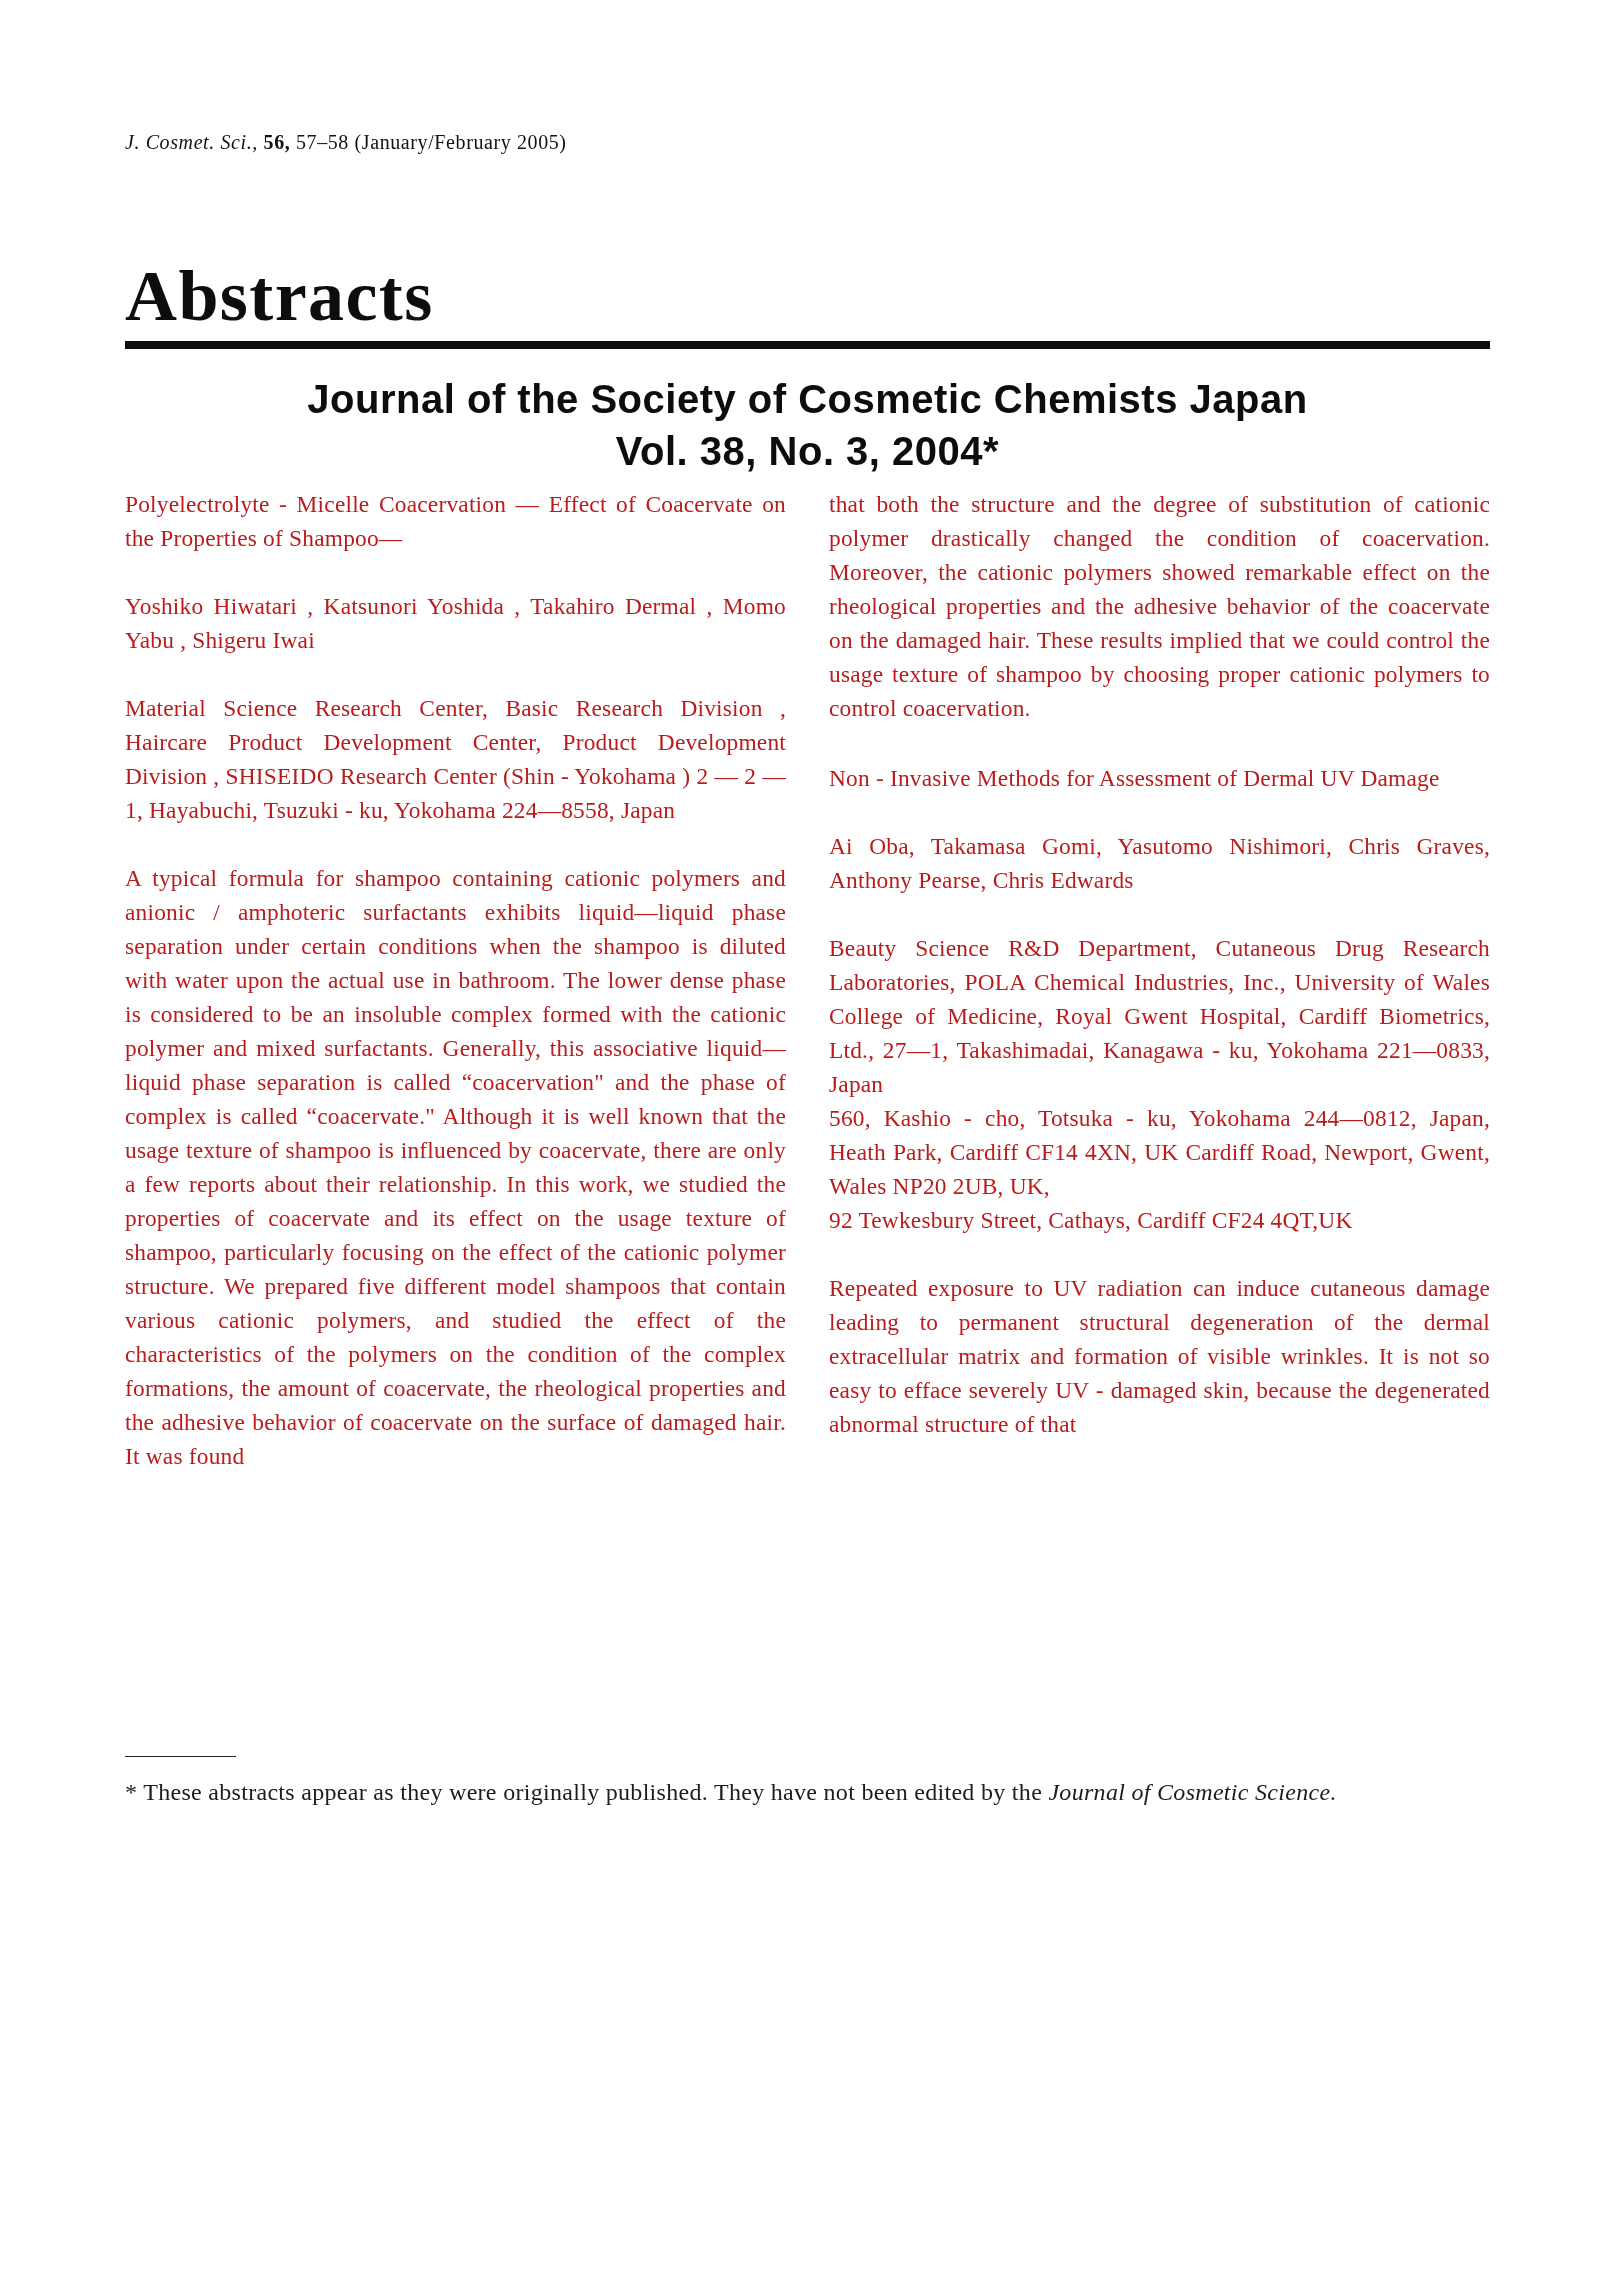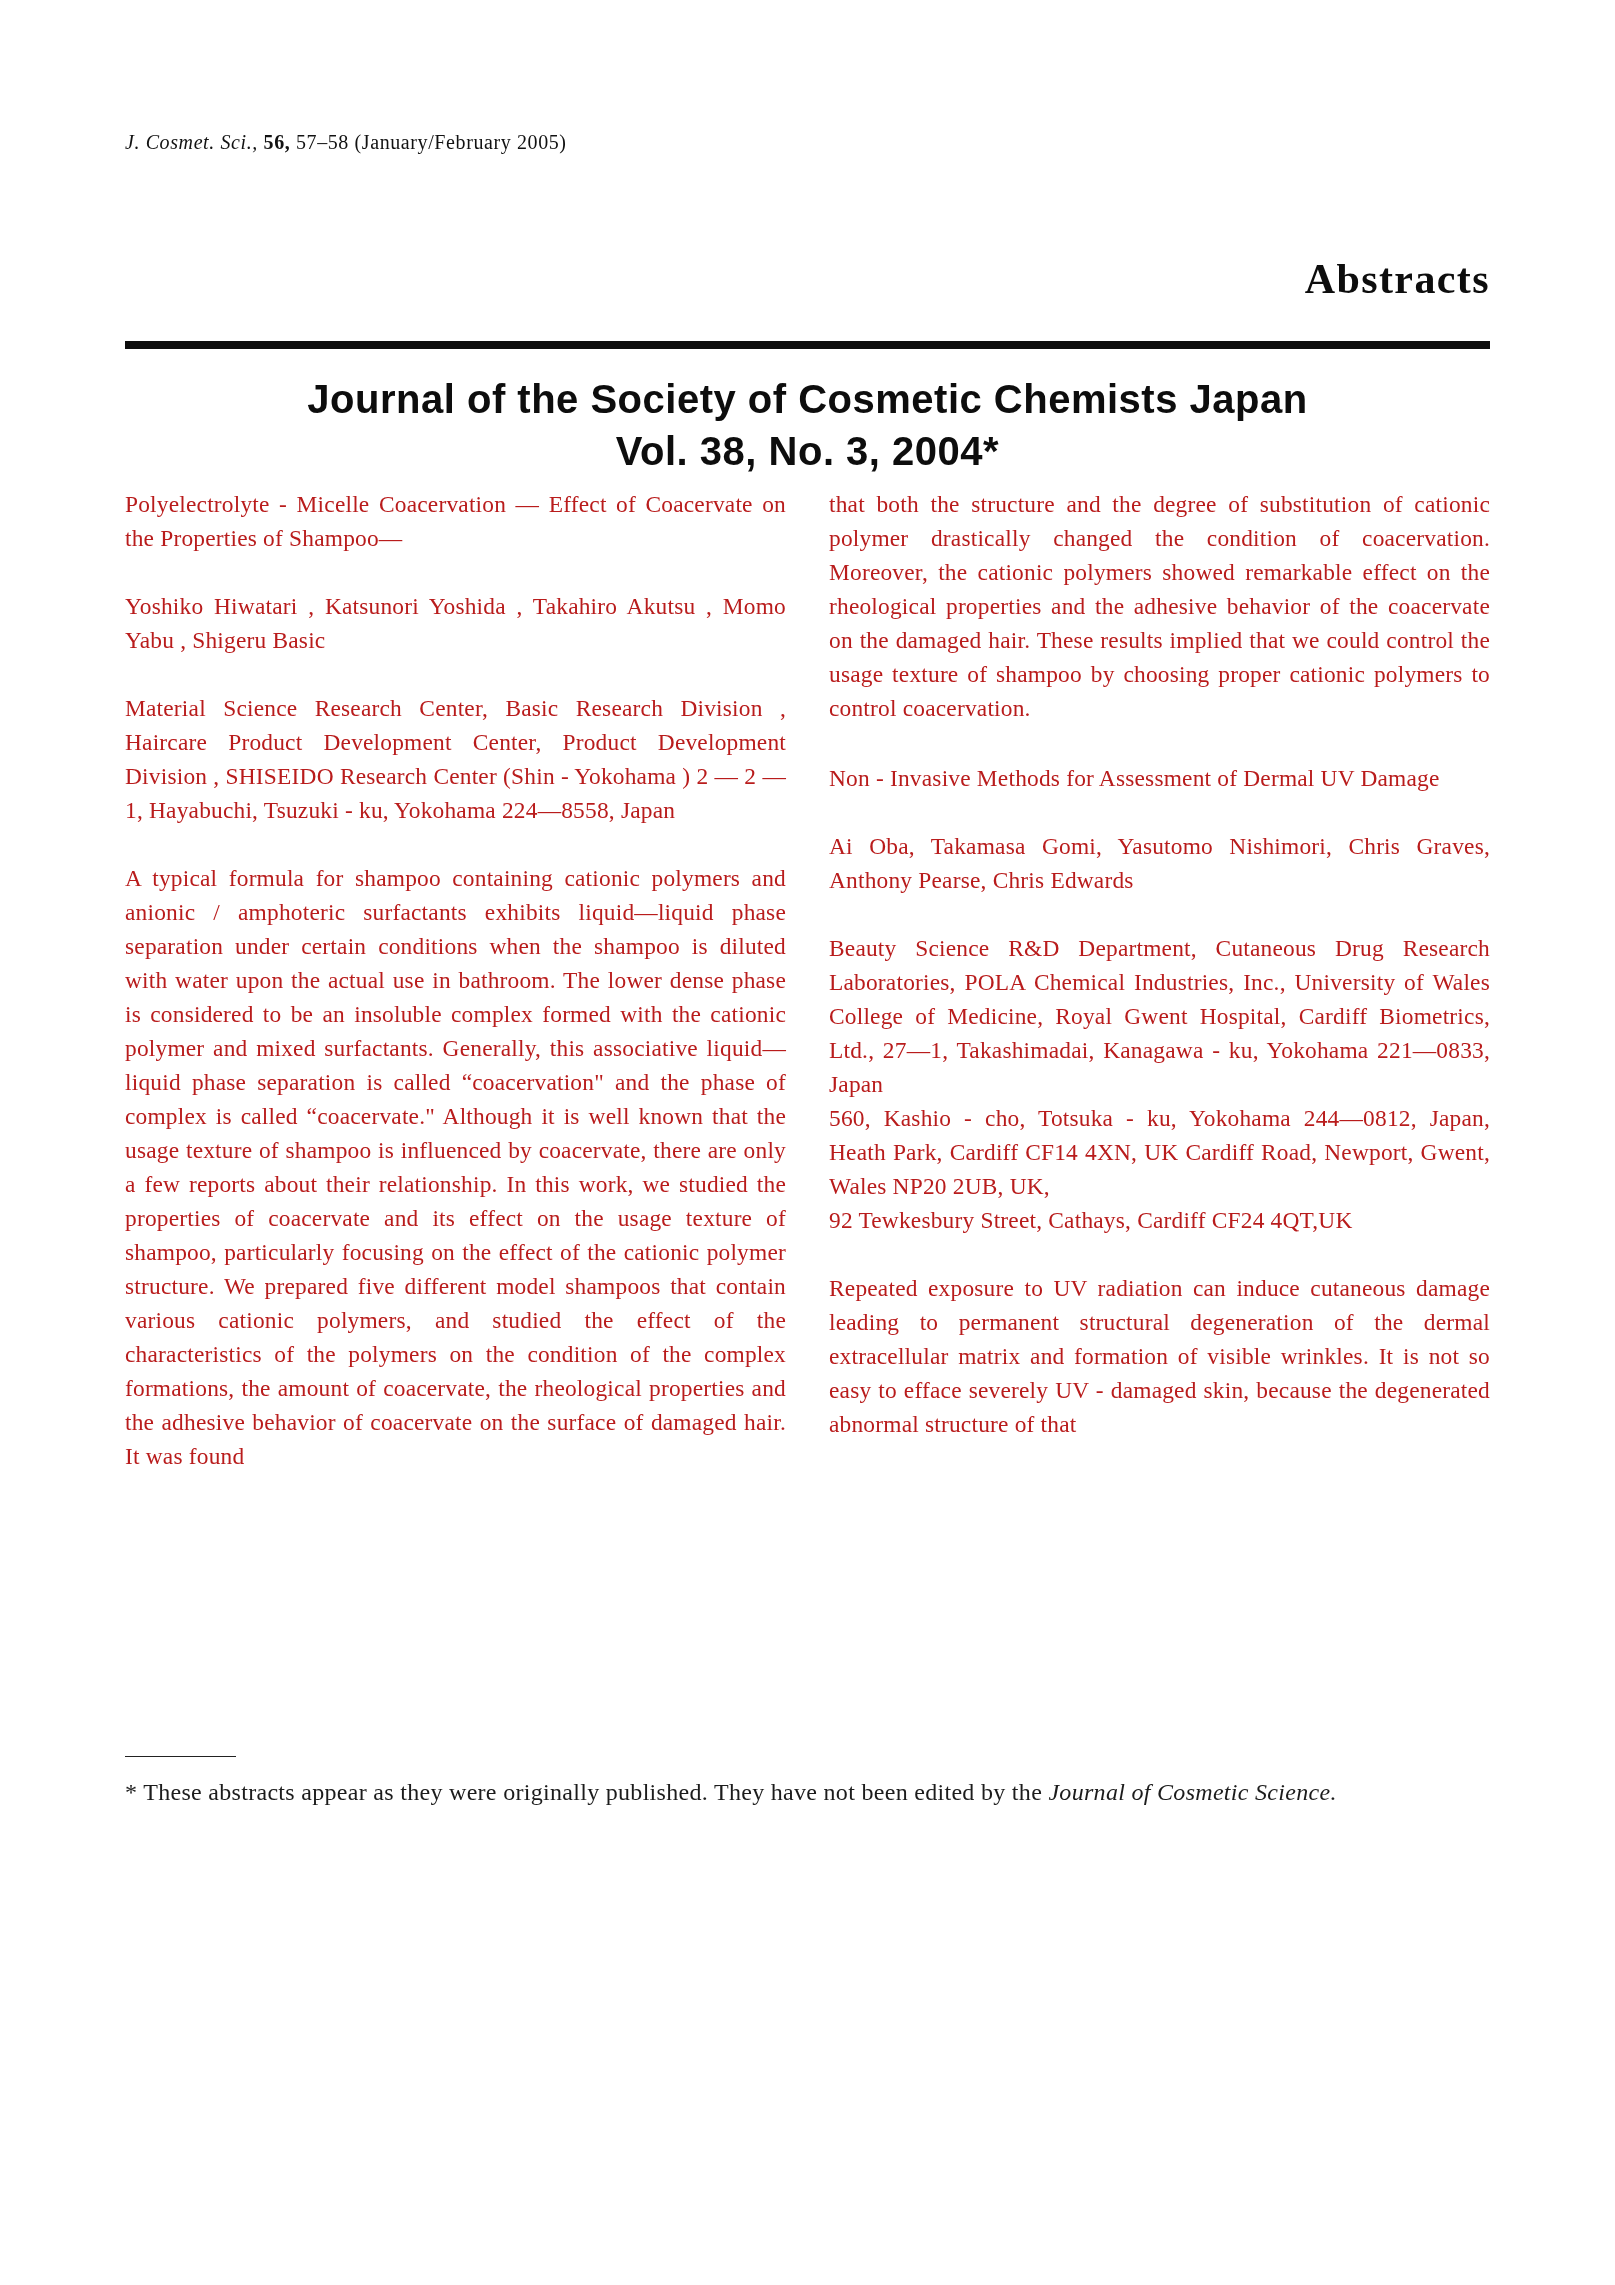--- a/index.html
+++ b/index.html
@@ -29,23 +29,22 @@
   }
   .journal-ref .name { font-style: italic; }
   .journal-ref .vol  { font-weight: bold; }
 
   
   .section-title {
     position: absolute;
     top: 255px;
     left: 125px;
     width: 1365px;
-    text-align: right;
     font-family: "Liberation Serif", serif;
-    font-size: 42px;
+    font-size: 72px;
     font-weight: 700;
     letter-spacing: 1.4px;
     color: #0d0d0d;
   }
   .rule {
     position: absolute;
     top: 341px;
     left: 125px;
     width: 1365px;
     height: 8.4px;
@@ -134,21 +133,21 @@
 
   <h2 class="issue-heading">
     <span class="line">Journal of the Society of Cosmetic Chemists Japan</span>
     <span class="line">Vol. 38, No. 3, 2004*</span>
   </h2>
 
   <div class="columns">
 
     <div class="col">
       <p class="block">Polyelectrolyte - Micelle Coacervation — Effect of Coacervate on the Properties of Shampoo—</p>
-      <p class="block">Yoshiko Hiwatari , Katsunori Yoshida , Takahiro Akutsu , Momo Yabu , Shigeru Basic</p>
+      <p class="block">Yoshiko Hiwatari , Katsunori Yoshida , Takahiro Dermal , Momo Yabu , Shigeru Iwai</p>
       <p class="block">Material Science Research Center, Basic Research Division , Haircare Product Development Center, Product Development Division , SHISEIDO Research Center (Shin - Yokohama )  2 — 2 — 1, Hayabuchi, Tsuzuki - ku, Yokohama 224—8558, Japan</p>
       <p class="block">A typical formula for shampoo containing cationic polymers and anionic / amphoteric surfactants exhibits liquid—liquid phase separation under certain conditions when the shampoo is diluted with water upon the actual use in bathroom. The lower dense phase is considered to be an insoluble complex formed with the cationic polymer and mixed surfactants. Generally, this associative liquid—liquid phase separation is called “coacervation" and the phase of complex is called “coacervate." Although it is well known that the usage texture of shampoo is influenced by coacervate, there are only a few reports about their relationship. In this work, we studied the properties of coacervate and its effect on the usage texture of shampoo, particularly focusing on the effect of the cationic polymer structure. We prepared five different model shampoos that contain various cationic polymers, and studied the effect of the characteristics of the polymers on the condition of the complex formations, the amount of coacervate, the rheological properties and the adhesive behavior of coacervate on the surface of damaged hair. It was found</p>
     </div>
 
     <div class="col">
       <p class="block">that both the structure and the degree of substitution of cationic polymer drastically changed the condition of coacervation. Moreover, the cationic polymers showed remarkable effect on the rheological properties and the adhesive behavior of the coacervate on the damaged hair. These results implied that we could control the usage texture of shampoo by choosing proper cationic polymers to control coacervation.</p>
       <p class="block gap-before">Non - Invasive Methods for Assessment of Dermal UV Damage</p>
       <p class="block">Ai Oba, Takamasa Gomi, Yasutomo Nishimori, Chris Graves,  Anthony Pearse, Chris Edwards</p>
       <p class="block">
         <span class="aff-line">Beauty Science R&amp;D Department, Cutaneous Drug Research Laboratories,  POLA Chemical Industries, Inc., University of Wales College of Medicine, Royal Gwent Hospital, Cardiff Biometrics, Ltd., 27—1, Takashimadai, Kanagawa - ku, Yokohama 221—0833, Japan</span>

